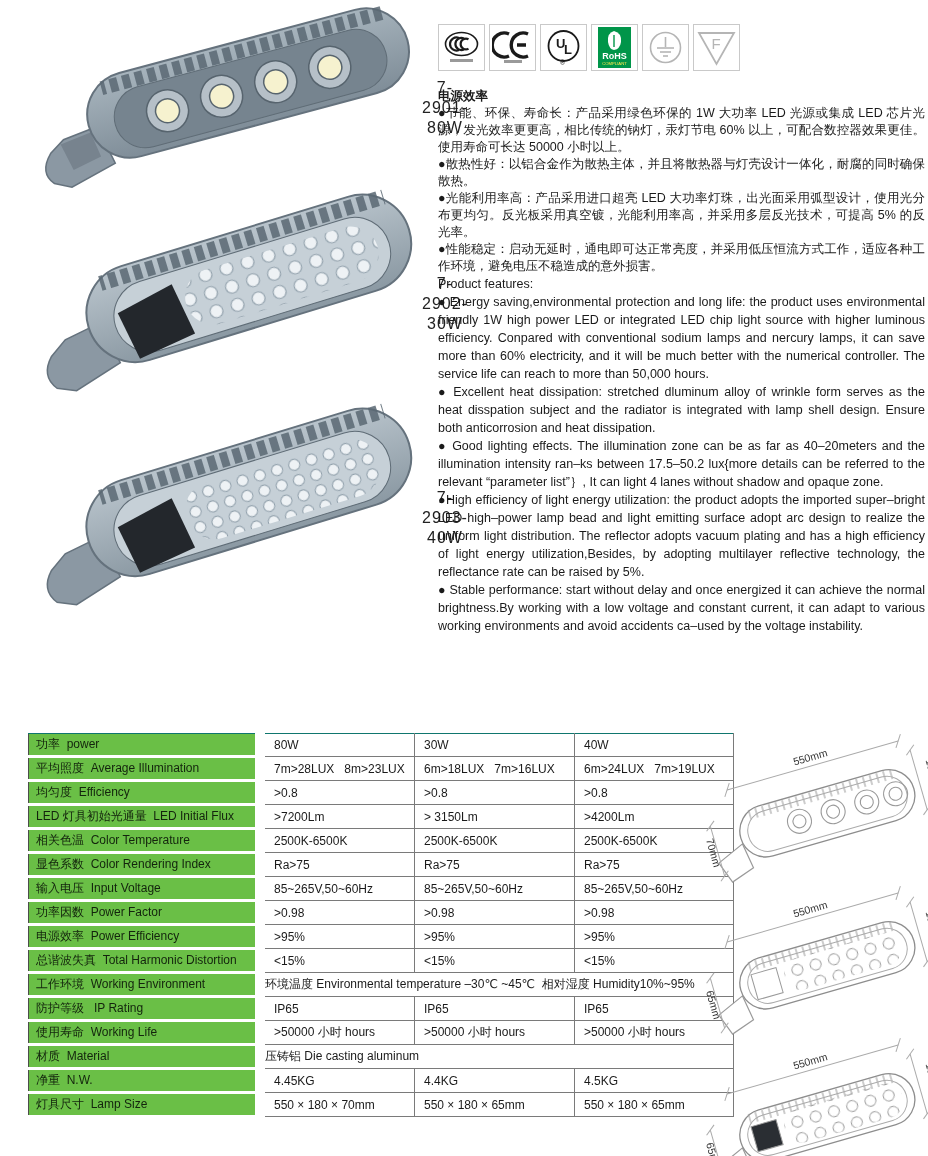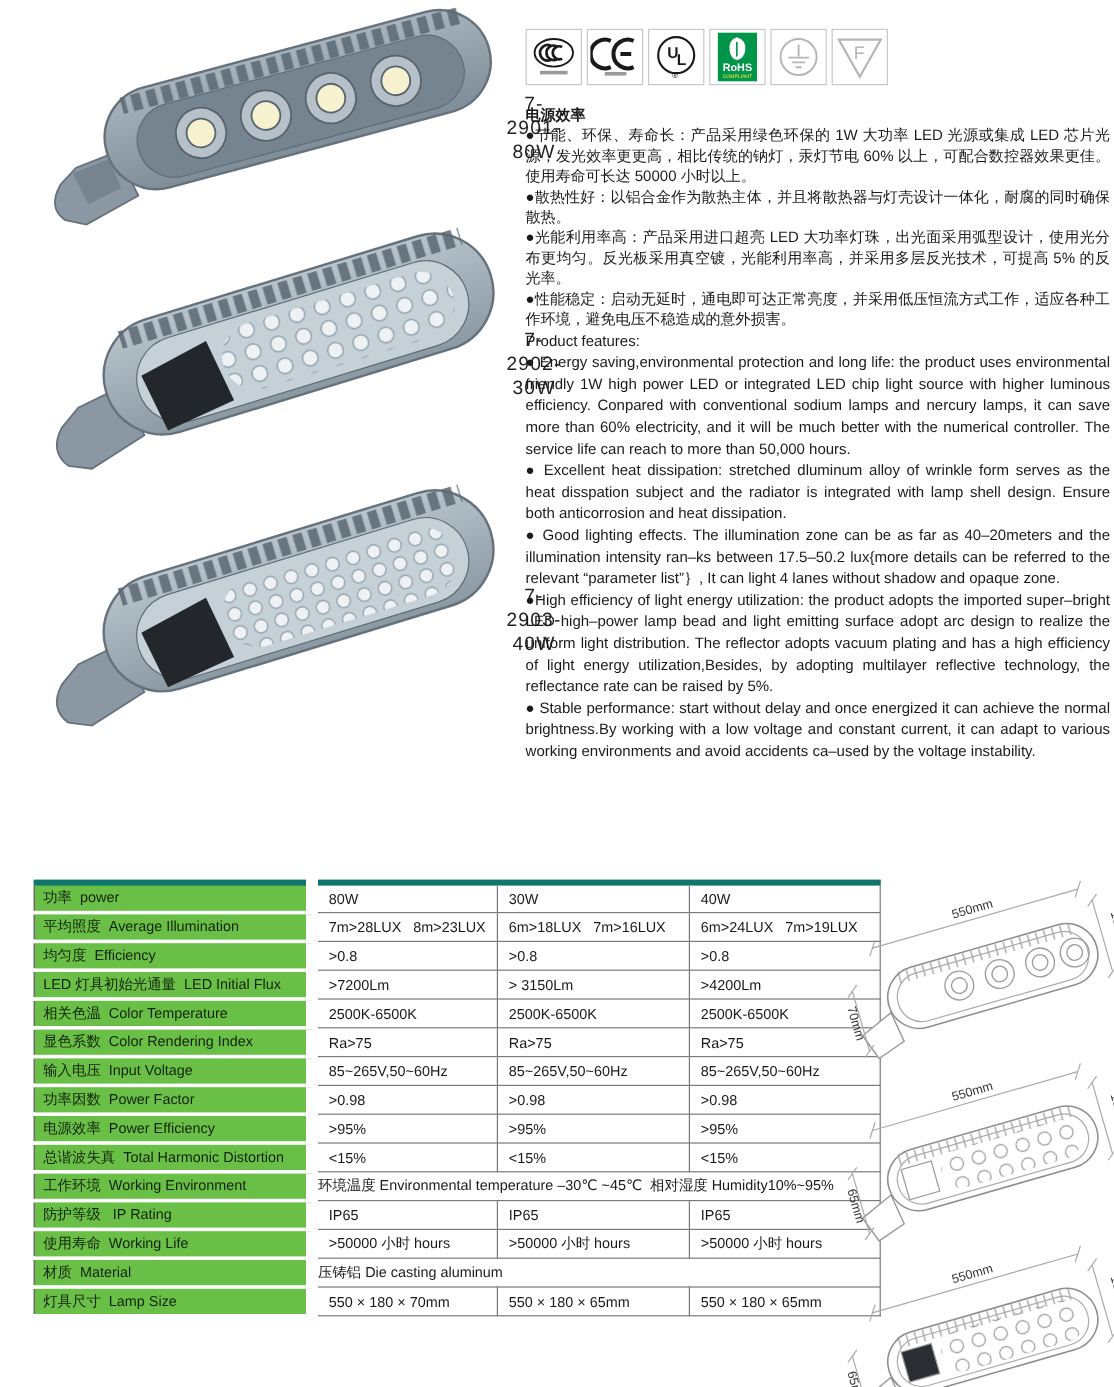--- a/index.html
+++ b/index.html
@@ -24,21 +24,21 @@
   .en-title{font-size:12.5px;margin:12px 0 1px 0;line-height:17px;}
   .en-text p{line-height:18px;}
   
   .spec{position:absolute;left:28px;top:733px;border-collapse:collapse;}
   .spec td{height:21px;font-size:12px;vertical-align:middle;white-space:pre;}
   .spec td.lbl{
     width:219px;background:var(--green);color:#13240d;
     padding:0 0 0 7px;border-right:10px solid #fff;border-bottom:3px solid #fff;
     border-left:1px solid #4c4c4c;
   }
-  .spec tr:first-child td{border-top:5px solid #0f766e;}
+  .spec tr:first-child td{border-top:1px solid #0f766e;}
   .spec td.val{border:1px solid #7a7a7a;padding:0 0 0 9px;}
   .spec td.v1{width:140px;} .spec td.v2{width:150px;} .spec td.v3{width:149px;}
   .spec td.merged{text-align:left;padding:0;}
   
   .diagrams{position:absolute;left:694px;top:738px;width:234px;}
   .diagram{height:152px;}
   .diagram svg{overflow:visible;display:block;}
   .dimtxt{font-size:10.5px;fill:#333;}
 </style>
 </head>
@@ -275,20 +275,26 @@
       </tr>
   <tr>
         <td class="lbl">使用寿命  Working Life</td>
         <td class="val v1">&gt;50000 小时 hours</td>
         <td class="val v2">&gt;50000 小时 hours</td>
         <td class="val v3">&gt;50000 小时 hours</td>
       </tr>
   <tr>
         <td class="lbl">材质  Material</td>
         <td class="val merged" colspan="3">压铸铝 Die casting aluminum</td>
+      </tr>
+  <tr>
+        <td class="lbl">净重  N.W.</td>
+        <td class="val v1">4.45KG</td>
+        <td class="val v2">4.4KG</td>
+        <td class="val v3">4.5KG</td>
       </tr>
   <tr>
         <td class="lbl">灯具尺寸  Lamp Size</td>
         <td class="val v1">550 × 180 × 70mm</td>
         <td class="val v2">550 × 180 × 65mm</td>
         <td class="val v3">550 × 180 × 65mm</td>
       </tr>
 
 </tbody>
   </table>

